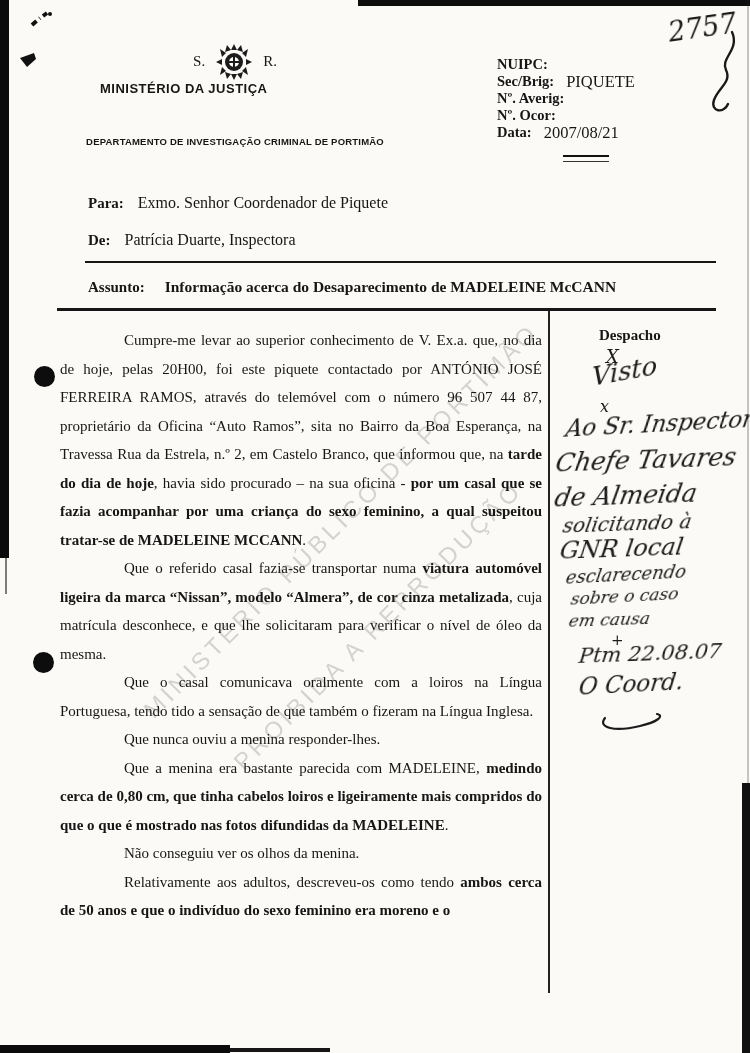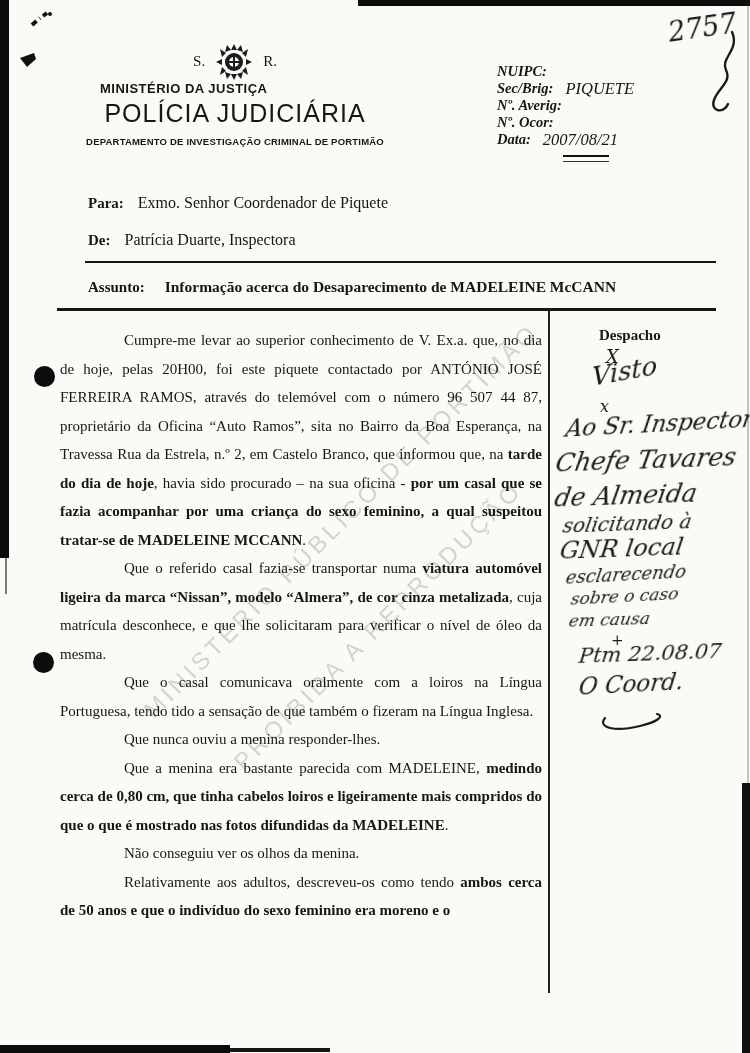--- a/index.html
+++ b/index.html
@@ -19,21 +19,21 @@
   
   .crest-wrap{position:absolute;left:120px;top:42px;width:230px;text-align:center;}
   .crest-row{display:flex;align-items:center;justify-content:center;gap:9px;}
   .crest-letter{font-size:15px;}
   .ministry{position:absolute;left:100px;top:81px;width:270px;text-align:left;
             font-family:"Liberation Sans",sans-serif;font-weight:bold;font-size:13px;letter-spacing:.5px;}
   .agency{position:absolute;left:80px;top:99px;width:310px;text-align:center;
           font-family:"Liberation Sans",sans-serif;font-size:25px;letter-spacing:1px;}
   .department{position:absolute;left:65px;top:136px;width:340px;text-align:center;
               font-family:"Liberation Sans",sans-serif;font-weight:bold;font-size:9.5px;letter-spacing:.2px;}
-  .case-block{position:absolute;left:497px;top:63px;font-style:italic;}
+  .case-block{position:absolute;left:497px;top:56px;}
   .case-row{display:flex;height:17px;line-height:17px;}
   .case-row .lbl{font-weight:bold;font-size:14.5px;}
   .case-row .val{font-size:16.5px;padding-left:12px;}
   .data-underline{position:absolute;left:563px;top:155px;width:46px;height:4px;
                   border-top:2px solid #111;border-bottom:1px solid #333;}
   
   .doc-title{position:absolute;left:60px;top:157px;width:660px;text-align:center;
              font-weight:bold;font-size:20px;letter-spacing:.4px;}
   .meta-row{position:absolute;left:88px;}
   .meta-row .lbl{font-weight:bold;font-size:15px;}
@@ -115,21 +115,20 @@
                    M6 7 l6 4 -4 4 z M34 7 l-6 4 4 4 z M6 33 l6 -4 -4 -4 z M34 33 l-6 -4 4 -4 z
                    M13 3 l4 5 -6 2 z M27 3 l-4 5 6 2 z M13 37 l4 -5 -6 -2 z M27 37 l-4 -5 6 -2 z"></path>
           <circle cx="20" cy="20" r="5" fill="#fbfaf6"></circle>
           <path d="M20 15 v10 M15 20 h10" stroke="#1c1c1c" stroke-width="2"></path>
         </g>
       </svg>
       <span class="crest-letter">R.</span>
     </div>
   </div>
   <div class="ministry">MINISTÉRIO DA JUSTIÇA</div>
-  <div class="agency">POLÍCIA JUDICIÁRIA</div>
   <div class="department">DEPARTAMENTO DE INVESTIGAÇÃO CRIMINAL DE PORTIMÃO</div>
 
   <div class="case-block" id="case-block">
       <div class="case-row">
         <span class="lbl">NUIPC:</span>
         <span class="val"></span>
       </div>
       <div class="case-row">
         <span class="lbl">Sec/Brig:</span>
         <span class="val">PIQUETE</span>

